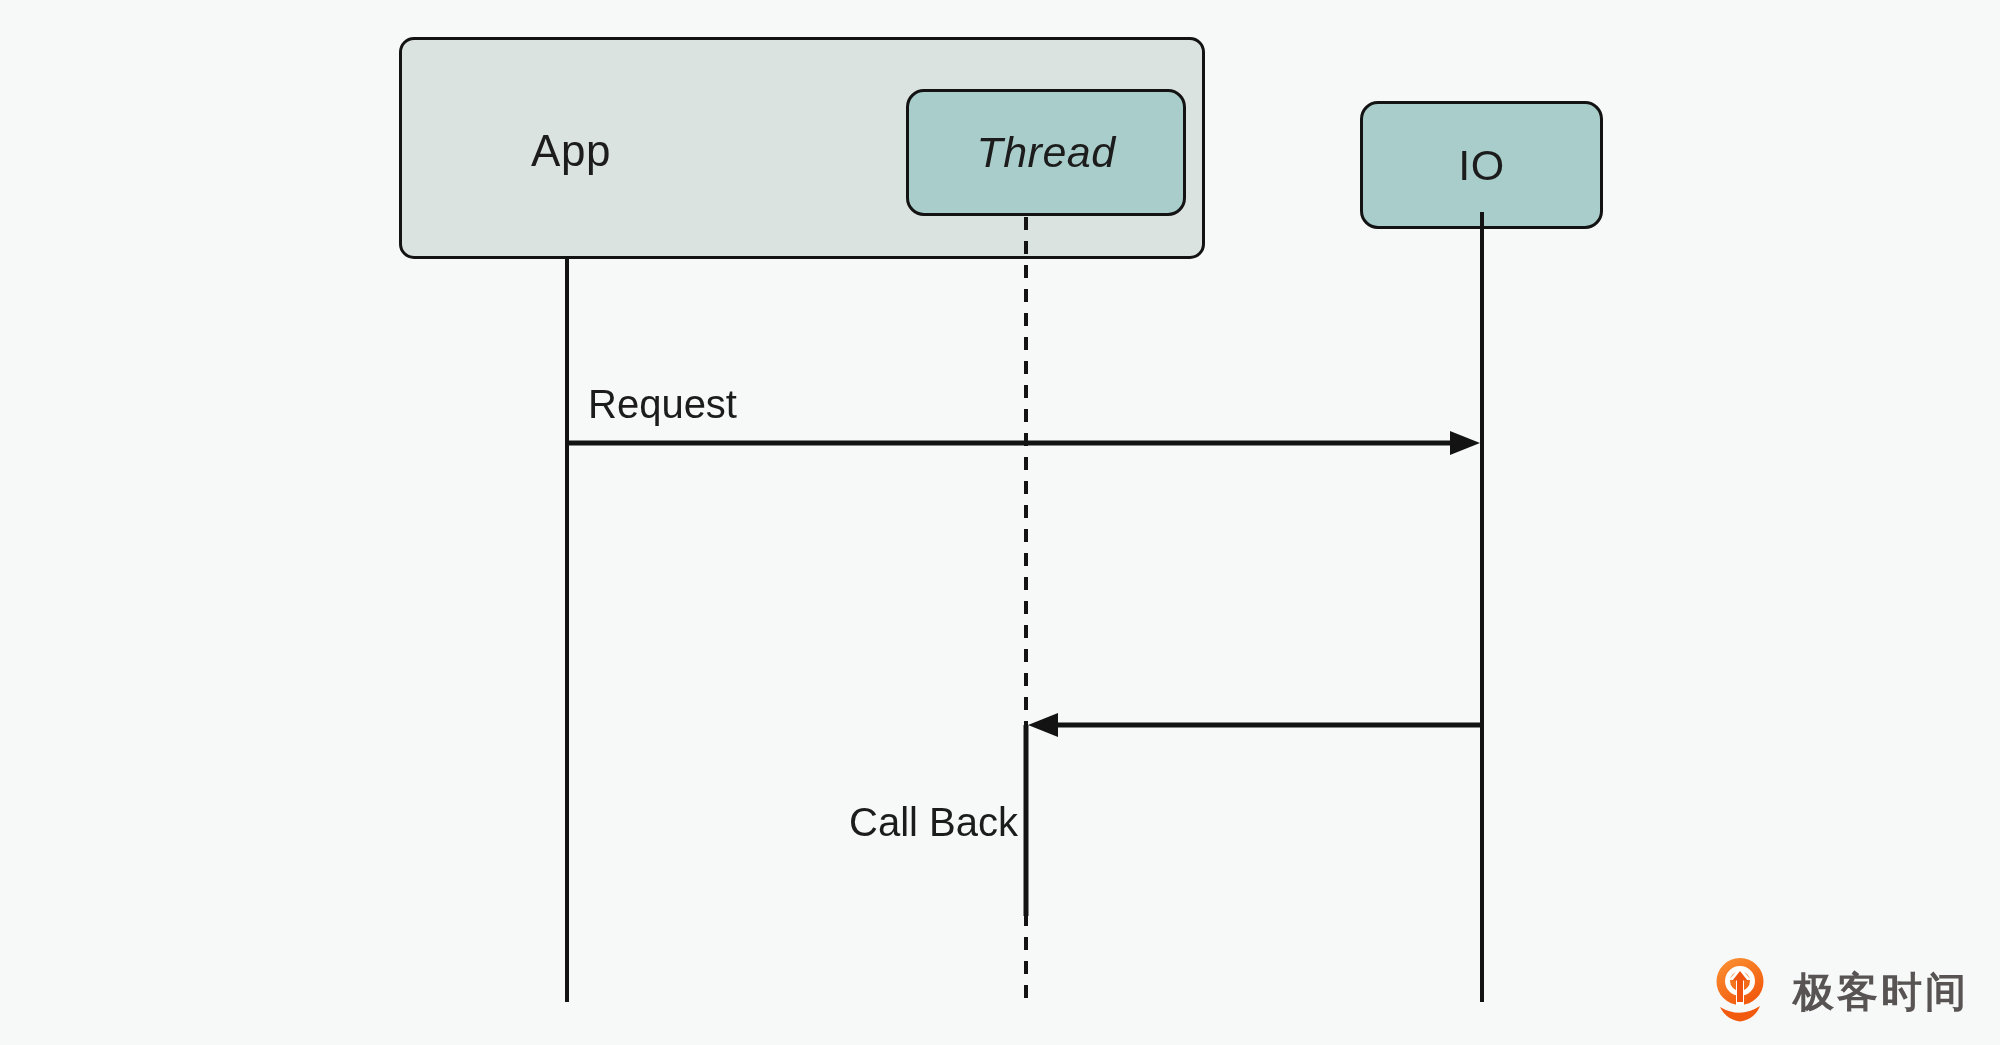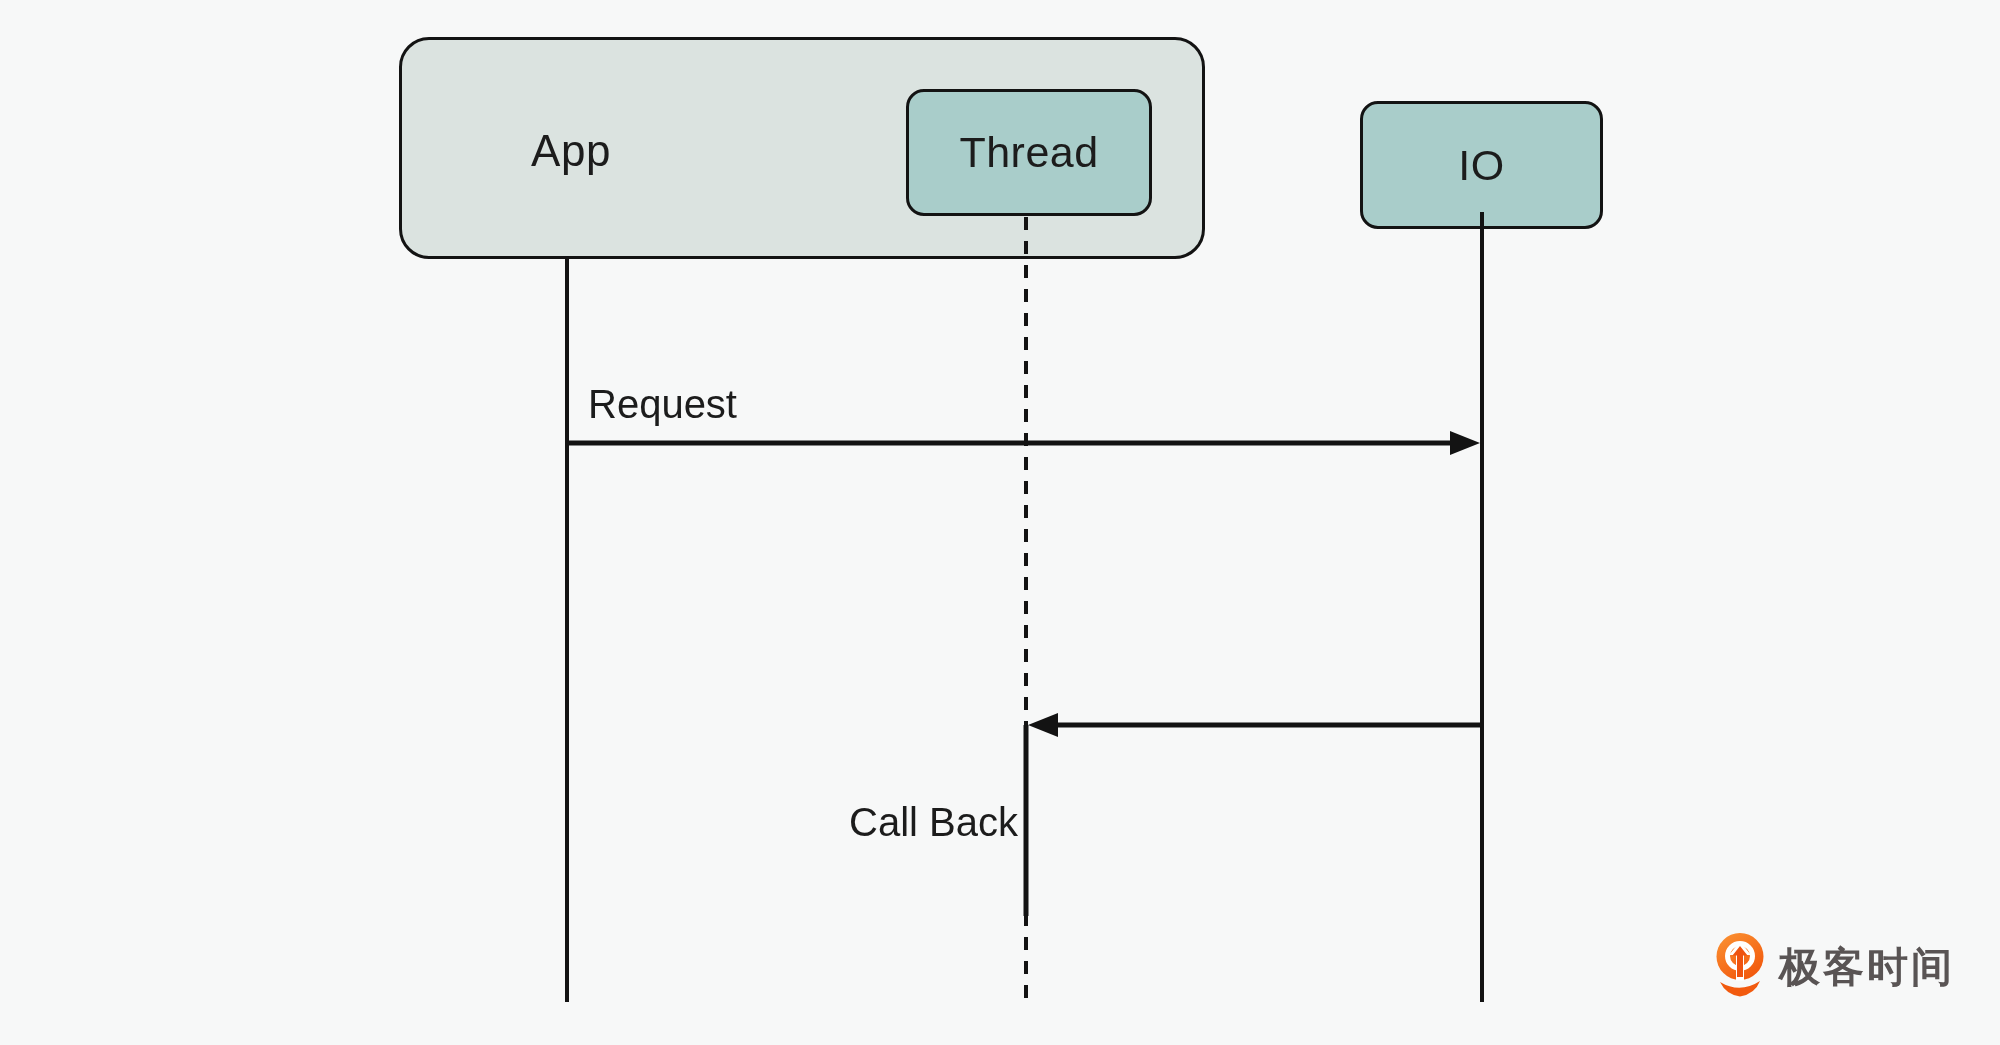--- a/index.html
+++ b/index.html
@@ -20,55 +20,55 @@
     position:relative;
     overflow:hidden;
   }
   .canvas{position:absolute;left:0;top:0;width:2000px;height:1045px;}
 
   
   .app-box{
     position:absolute;left:399px;top:37px;width:806px;height:222px;
     background:var(--app-box-fill);
     border:3.5px solid var(--line);
-    border-radius:30px;
+    border-radius:15px;
   }
   .app-label{
     position:absolute;left:169px;top:111px;
     transform:translate(-50%,-50%);
     font-size:44px;letter-spacing:0.5px;
   }
   .actor-box{
     position:absolute;
     background:var(--actor-box-fill);
     border:3px solid var(--line);
     border-radius:18px;
     display:flex;align-items:center;justify-content:center;
     font-size:43px;letter-spacing:0.5px;
   }
-  .thread-box{left:903px;top:86px;width:246px;height:127px;}
+  .thread-box{left:903px;top:86px;width:280px;height:127px;font-style:italic;}
   .io-box{left:1360px;top:84px;width:243px;height:128px;margin-top:17px;}
 
   
   .wires{position:absolute;left:0;top:0;width:2000px;height:1045px;pointer-events:none;}
   .wires .lifeline{stroke:var(--line);stroke-width:4;}
   .wires .lifeline-dashed{stroke:var(--line);stroke-width:4;stroke-dasharray:13 11;}
   .wires .activation{stroke:var(--line);stroke-width:5;}
   .wires .message{stroke:var(--line);stroke-width:5;}
   .wires .arrowhead{fill:var(--line);}
 
   
   .msg-label{position:absolute;font-size:40px;white-space:nowrap;}
   .request-label{left:588px;top:404px;transform:translateY(-50%);}
   .callback-label{left:1018px;top:822px;transform:translate(-100%,-50%);}
 
   
   .brand{
-    position:absolute;left:1716px;top:933px;
-    display:flex;align-items:center;gap:15px;
+    position:absolute;left:1716px;top:958px;
+    display:flex;align-items:center;gap:29px;
   }
   .brand-icon{width:48px;height:68px;display:block;}
   .brand-text{
     font-size:41px;font-weight:bold;
     color:var(--logo-text-color);
     letter-spacing:3px;white-space:nowrap;
     line-height:68px;
   }
 </style>
 </head>

